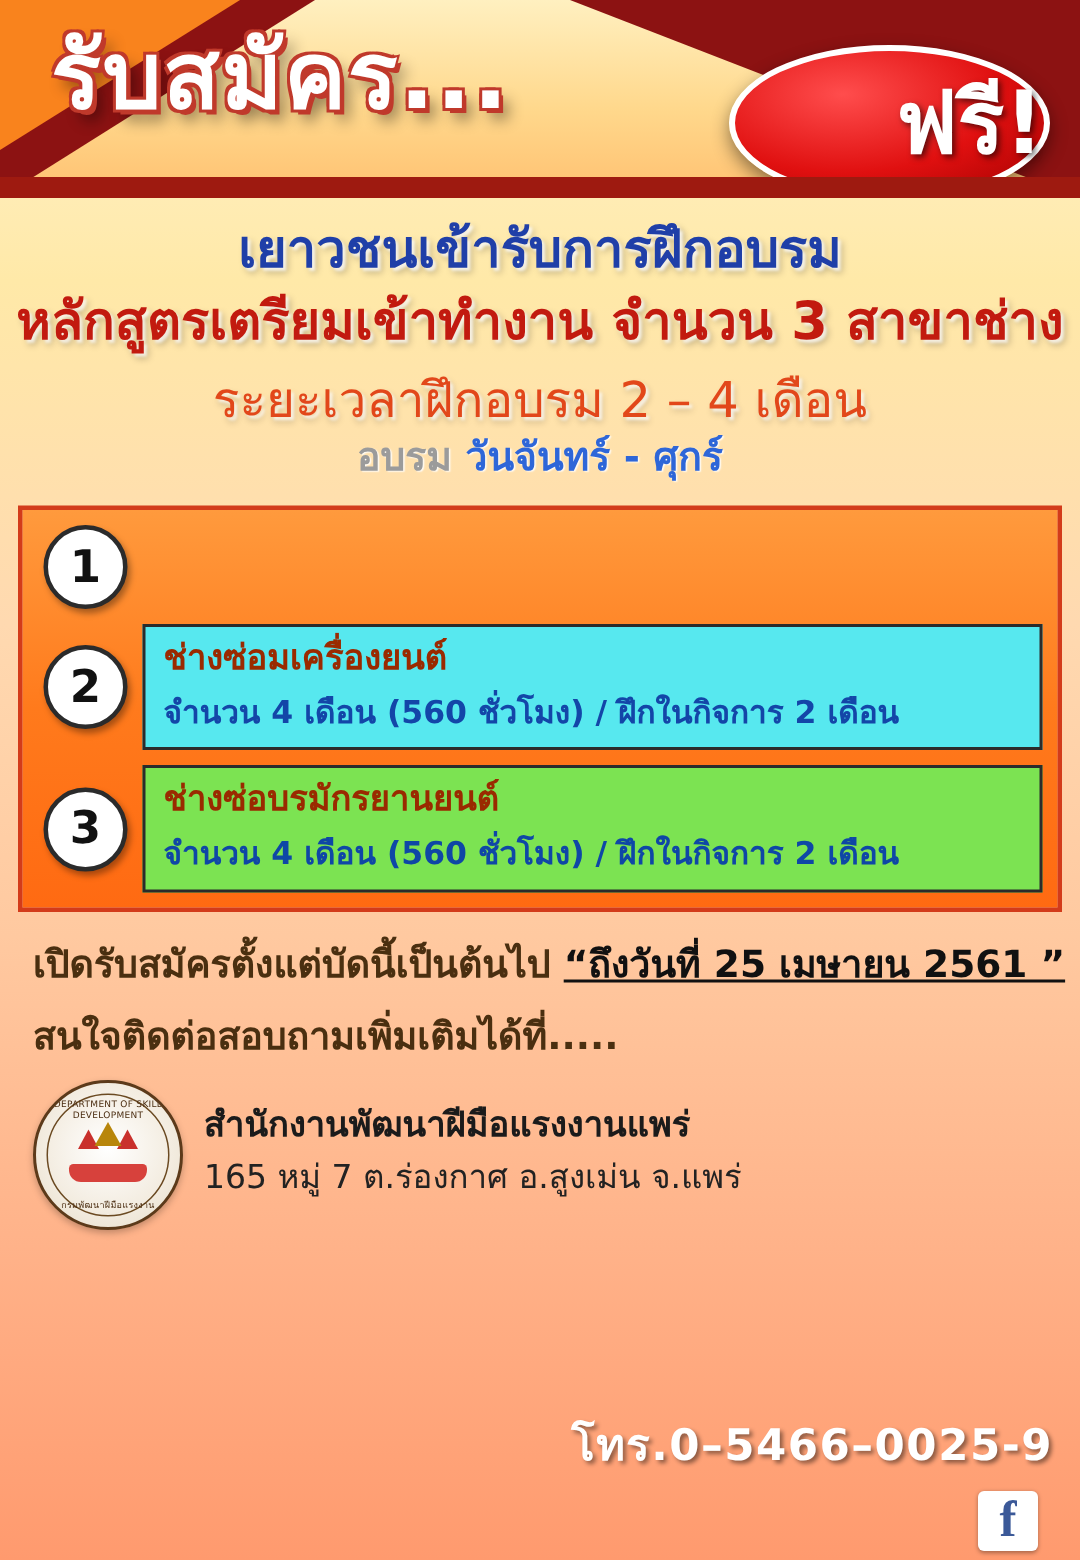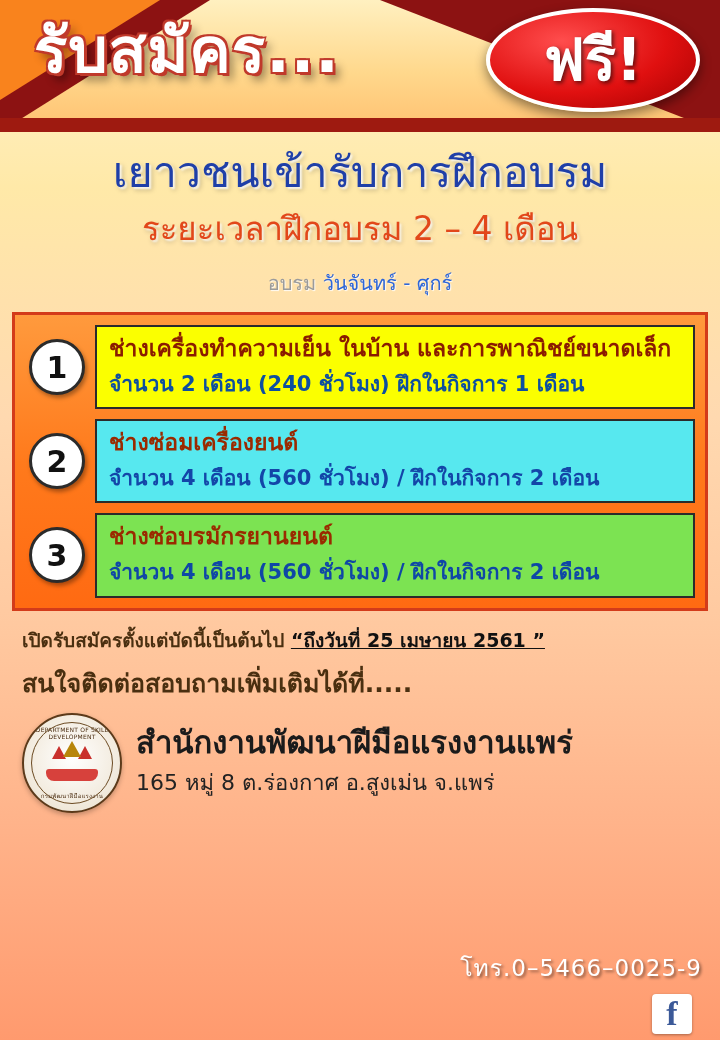--- a/index.html
+++ b/index.html
@@ -69,75 +69,75 @@
       -2px -2px 0 #c0392b,
       2px -2px 0 #c0392b,
       -2px 2px 0 #c0392b,
       6px 7px 10px rgba(0,0,0,.45);
     line-height: 1.05;
     white-space: nowrap;
   }
   .free-badge {
     position: absolute;
     right: 20px;
-    top: 8px;
+    top: 30px;
     width: 206px;
     height: 96px;
     border-radius: 50%;
     background: radial-gradient(ellipse at 35% 30%, #ff4d4d 0%, #e01010 55%, #a30000 100%);
     border: 4px solid #ffffff;
     box-shadow: 0 5px 12px rgba(0,0,0,.45);
     display: flex;
     align-items: center;
-    justify-content: center;
+    justify-content: flex-end;
   }
   .free-badge span {
     color: #ffffff;
     font-size: 58px;
     font-weight: bold;
     text-shadow: 2px 2px 4px rgba(0,0,0,.6);
     line-height: 1;
     white-space: nowrap;
   }
 
   
   .intro {
     text-align: center;
     padding: 14px 10px 6px 10px;
   }
   .intro .ln {
     white-space: nowrap;
     line-height: 1.25;
   }
   .ln1 {
-    font-size: 43px;
-    font-weight: normal;
+    font-size: 35px;
+    font-weight: bold;
     color: #1f3fa8;
     text-shadow: 2px 2px 2px rgba(255,255,255,.8), 3px 3px 5px rgba(0,0,0,.25);
   }
   .ln2 {
     font-size: 35px;
     font-weight: bold;
     color: #c21a0f;
     text-shadow: 2px 2px 2px rgba(255,255,255,.75), 3px 3px 5px rgba(0,0,0,.25);
     margin-top: 4px;
   }
   .ln3 {
     font-size: 33px;
     font-weight: normal;
     color: #e2471a;
     text-shadow: 2px 2px 2px rgba(255,255,255,.75), 2px 3px 5px rgba(0,0,0,.22);
     margin-top: 8px;
   }
   .ln4 {
-    font-size: 20px;
-    font-weight: normal;
+    font-size: 26px;
+    font-weight: bold;
     color: #9b9b9b;
     text-shadow: 1px 1px 1px rgba(255,255,255,.9);
-    margin-top: 22px;
+    margin-top: 2px;
   }
   .ln4 .accent {
     color: #2e66d8;
   }
 
   
   .courses {
     margin: 10px 12px 0 12px;
     border: 3px solid #d33b1a;
     background: linear-gradient(180deg, #ff9a3d 0%, #ff7a1c 50%, #ff6a12 100%);
@@ -193,21 +193,21 @@
     white-space: nowrap;
   }
   .c2 .course-sub { color: #1346a8; }
   .c3 .course-sub { color: #0f47a6; }
 
   
   .deadline {
     margin: 14px 0 0 22px;
   }
   .dl-line1 {
-    font-size: 19px;
+    font-size: 25px;
     font-weight: bold;
     color: #4a2f10;
     white-space: nowrap;
   }
   .dl-line1 .quoted {
     color: #111;
     text-decoration: underline;
   }
   .dl-line2 {
     font-size: 25px;
@@ -291,43 +291,43 @@
     position: absolute;
     left: 2px;
     bottom: 4px;
     right: 2px;
     height: 12px;
     background: #d7413c;
     border-radius: 3px 3px 8px 8px;
   }
   .org-text { margin-left: 14px; }
   .org-name {
-    font-size: 31px;
+    font-size: 23px;
     font-weight: bold;
     color: #1b1b1b;
     line-height: 1.15;
     white-space: nowrap;
   }
   .org-addr {
     font-size: 22px;
     color: #222;
     margin-top: 4px;
     white-space: nowrap;
   }
 
   
   .contact {
     position: absolute;
     right: 18px;
     bottom: 54px;
     text-align: right;
   }
   .phone {
-    font-size: 23px;
-    font-weight: normal;
+    font-size: 29px;
+    font-weight: bold;
     color: #ffffff;
     letter-spacing: 1px;
     text-shadow: 2px 2px 3px rgba(0,0,0,.45);
     white-space: nowrap;
   }
   .fb-row {
     position: absolute;
     right: 18px;
     bottom: 6px;
     display: flex;
@@ -375,34 +375,31 @@
     <div class="hdr-orange-left"></div>
     <div class="title-main">รับสมัคร...</div>
     <div class="free-badge">
       <span>ฟรี!</span>
     </div>
     <div class="hdr-band-bottom"></div>
   </div>
 
   <div class="intro">
     <div class="ln ln1">เยาวชนเข้ารับการฝึกอบรม</div>
+    <div class="ln ln2">หลักสูตรเตรียมเข้าทำงาน จำนวน 3 สาขาช่าง</div>
     <div class="ln ln3">ระยะเวลาฝึกอบรม 2 – 4 เดือน</div>
     <div class="ln ln4">
       <span>อบรม </span><span class="accent">วันจันทร์ - ศุกร์</span>
     </div>
   </div>
 
   <div class="courses">
 
     <div class="course-row">
       <div class="num-circle">1</div>
-      <div class="course-card c1">
-        <div class="course-title">ช่างเครื่องทำความเย็น ในบ้าน และการพาณิชย์ขนาดเล็ก</div>
-        <div class="course-sub">จำนวน  2  เดือน (240 ชั่วโมง)  ฝึกในกิจการ 1 เดือน</div>
-      </div>
     </div>
 
     <div class="course-row">
       <div class="num-circle">2</div>
       <div class="course-card c2">
         <div class="course-title">ช่างซ่อมเครื่องยนต์</div>
         <div class="course-sub">จำนวน  4  เดือน (560 ชั่วโมง) / ฝึกในกิจการ 2 เดือน</div>
       </div>
     </div>
 
@@ -430,21 +427,21 @@
       <div class="emblem">
         <div class="crown2"></div>
         <div class="crown3"></div>
         <div class="crown"></div>
         <div class="base"></div>
       </div>
       <div class="seal-bottom">กรมพัฒนาฝีมือแรงงาน</div>
     </div>
     <div class="org-text">
       <div class="org-name">สำนักงานพัฒนาฝีมือแรงงานแพร่</div>
-      <div class="org-addr">165 หมู่ 8 ต.ร่องกาศ อ.สูงเม่น จ.แพร่</div>
+      <div class="org-addr">165 หมู่ 7 ต.ร่องกาศ อ.สูงเม่น จ.แพร่</div>
     </div>
   </div>
 
   <div class="contact">
     <div class="phone">โทร.0–5466–0025-9</div>
   </div>
 
   <div class="fb-row">
     <div class="fb-icon">
       <div class="f">f</div>

